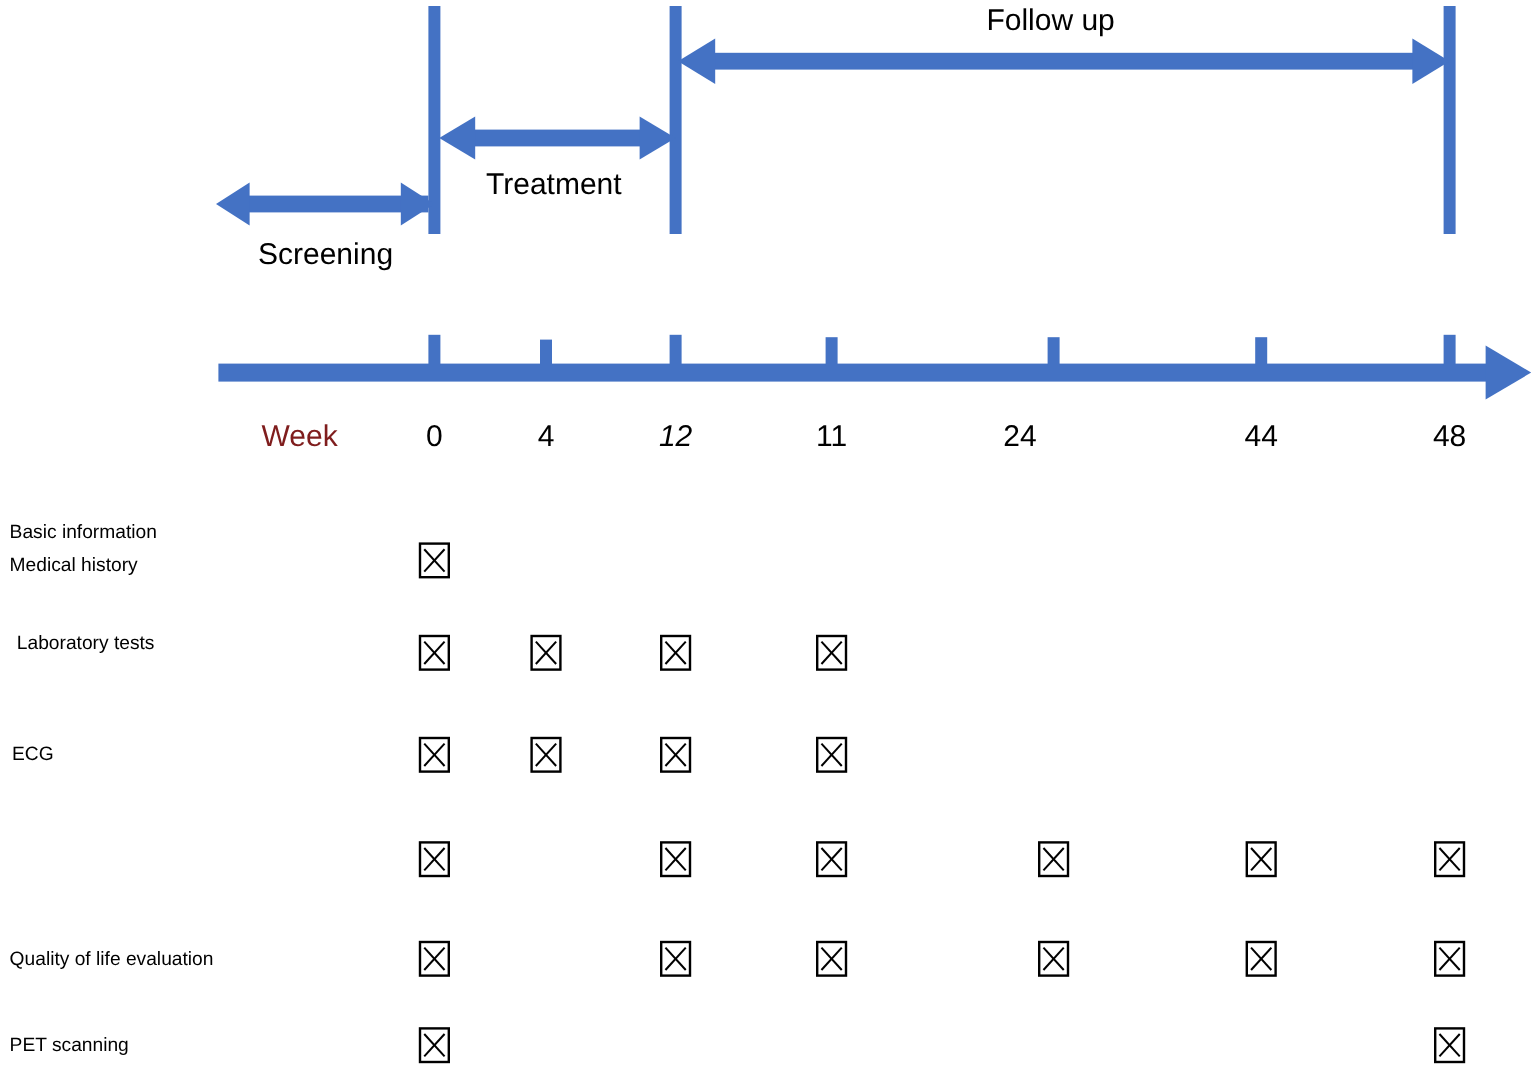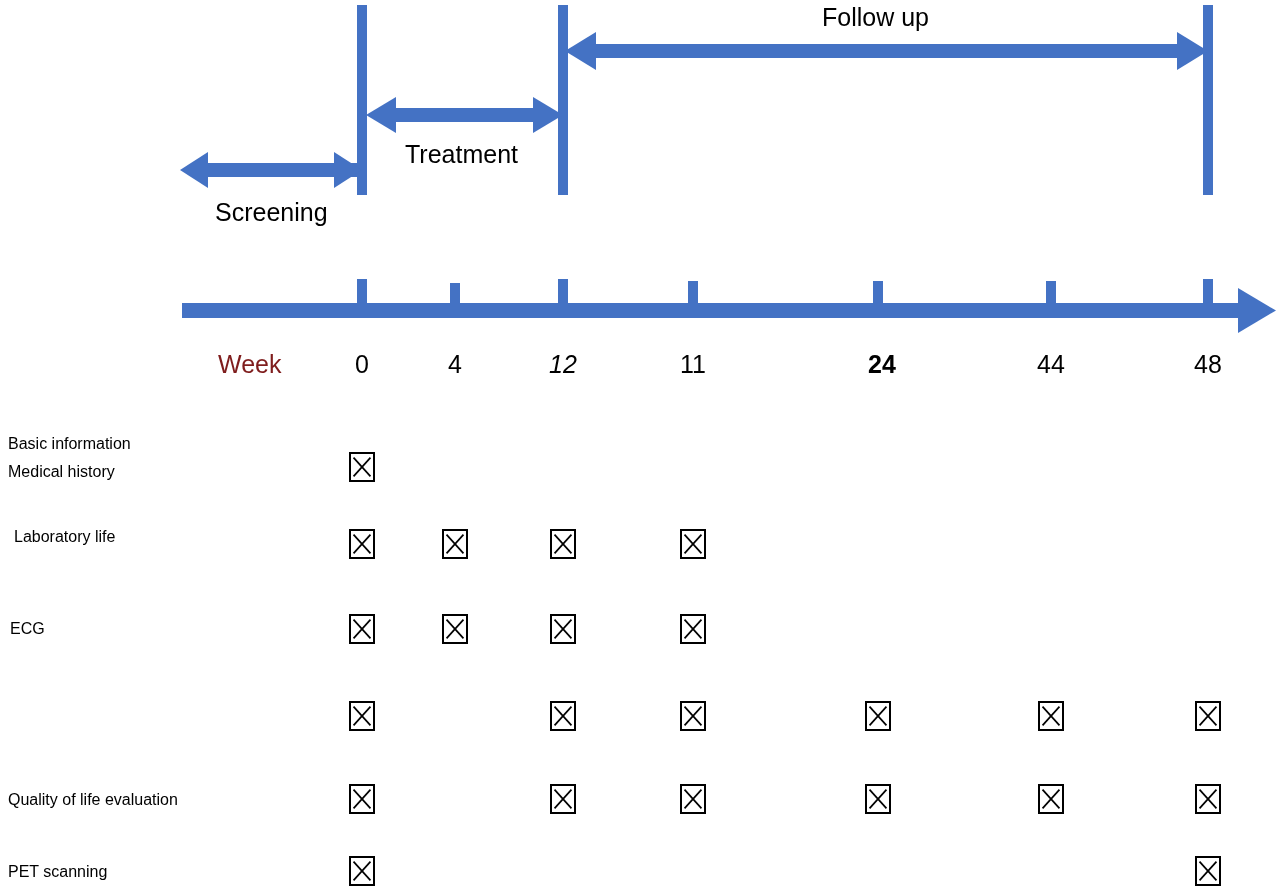--- a/index.html
+++ b/index.html
@@ -117,27 +117,27 @@
   <div class="phase-label" style="left:215px; top:200px;">Screening</div>
   <div class="phase-label" style="left:405px; top:142px;">Treatment</div>
   <div class="phase-label" style="left:822px; top:5px;">Follow up</div>
 
   <div class="week-word" style="left:218px; top:352px;">Week</div>
 
   <div class="tick-label" style="left:332px;  top:352px; width:60px;">0</div>
   <div class="tick-label" style="left:425px;  top:352px; width:60px;">4</div>
   <div class="tick-label" style="left:533px;  top:352px; width:60px;font-style:italic;">12</div>
   <div class="tick-label" style="left:663px;  top:352px; width:60px;">11</div>
-  <div class="tick-label" style="left:852px;  top:352px; width:60px;font-weight:bold;">24</div>
+  <div class="tick-label" style="left:820px;  top:352px; width:60px;">24</div>
   <div class="tick-label" style="left:1021px; top:352px; width:60px;">44</div>
   <div class="tick-label" style="left:1178px; top:352px; width:60px;">48</div>
 
   <div class="row-label" style="left:8px; top:430px;">Basic information
 Medical history</div>
-  <div class="row-label" style="left:14px; top:523px;">Laboratory life</div>
+  <div class="row-label" style="left:14px; top:523px;">Laboratory tests</div>
   <div class="row-label" style="left:10px; top:615px;">ECG</div>
   <div class="row-label" style="left:8px; top:786px;text-align:right;">Quality of life evaluation</div>
   <div class="row-label" style="left:8px; top:858px;">PET scanning</div>
 
   <div id="checkbox-grid">
       <div class="checkbox" style="left: 349px; top: 452px;">
         <svg viewBox="0 0 26 30" xmlns="http://www.w3.org/2000/svg">
           <line x1="3" y1="4" x2="23" y2="26" stroke="#000000" stroke-width="2"></line>
           <line x1="23" y1="4" x2="3" y2="26" stroke="#000000" stroke-width="2"></line>
         </svg>

